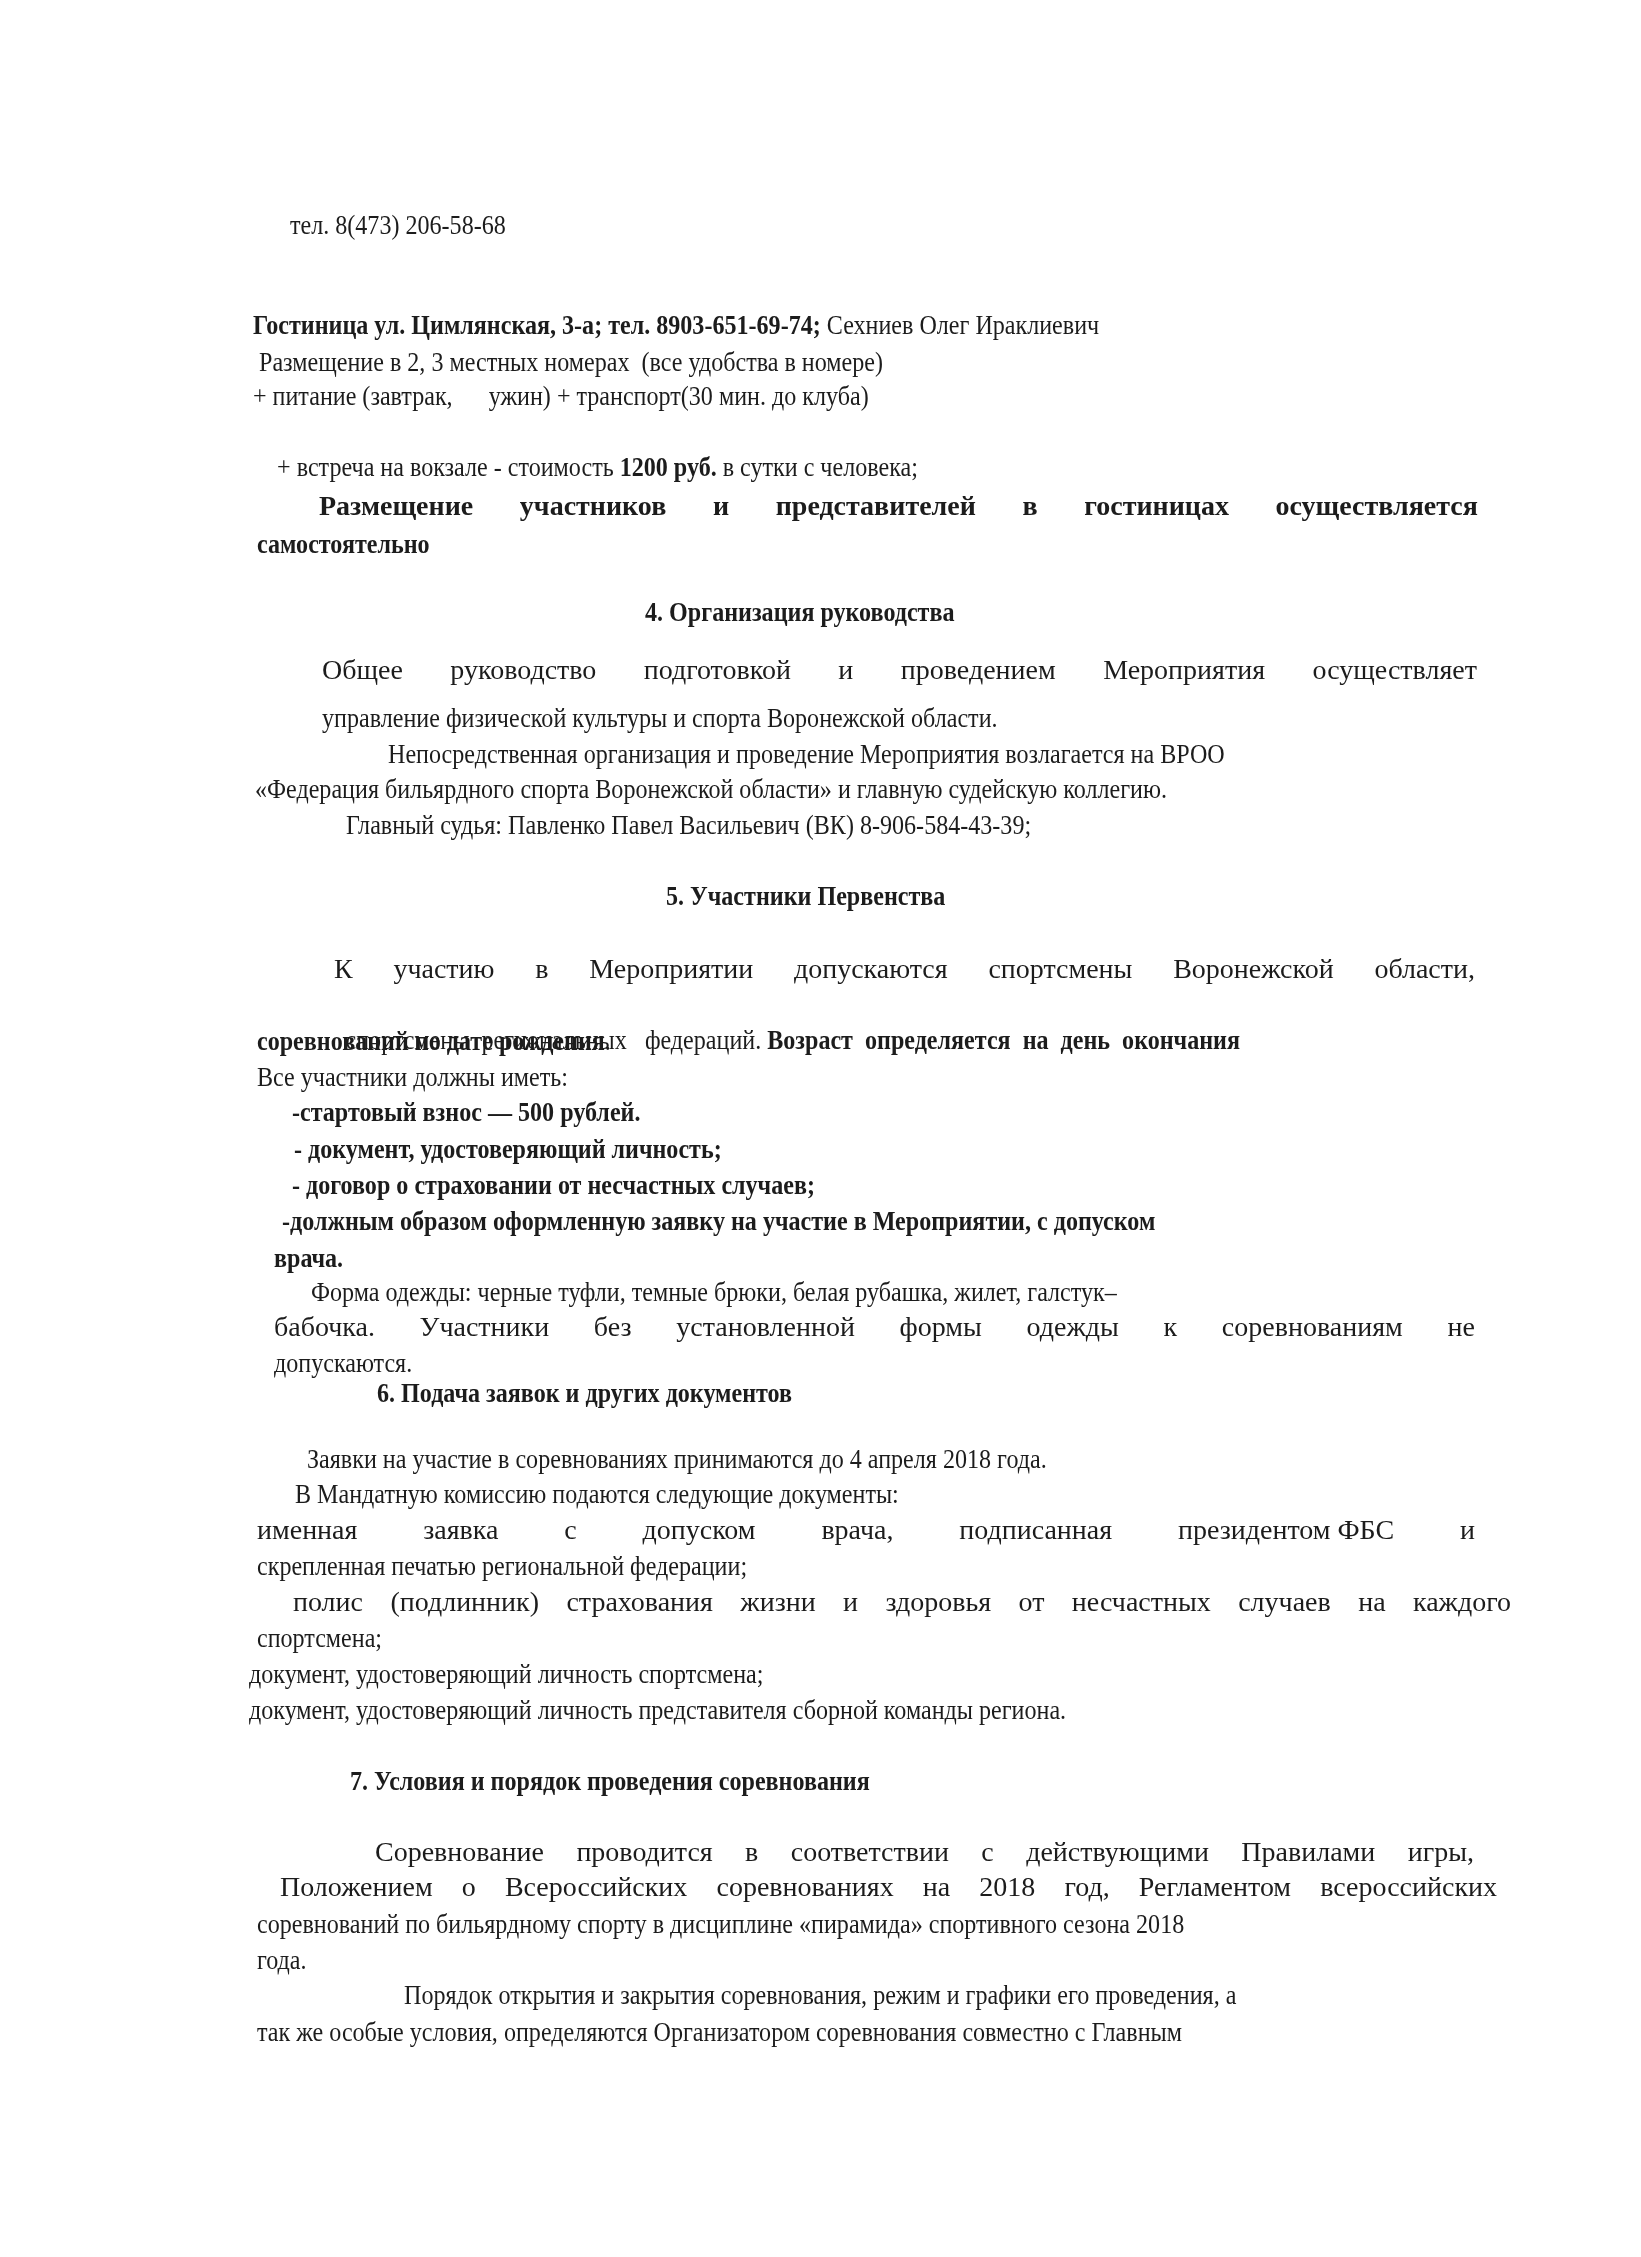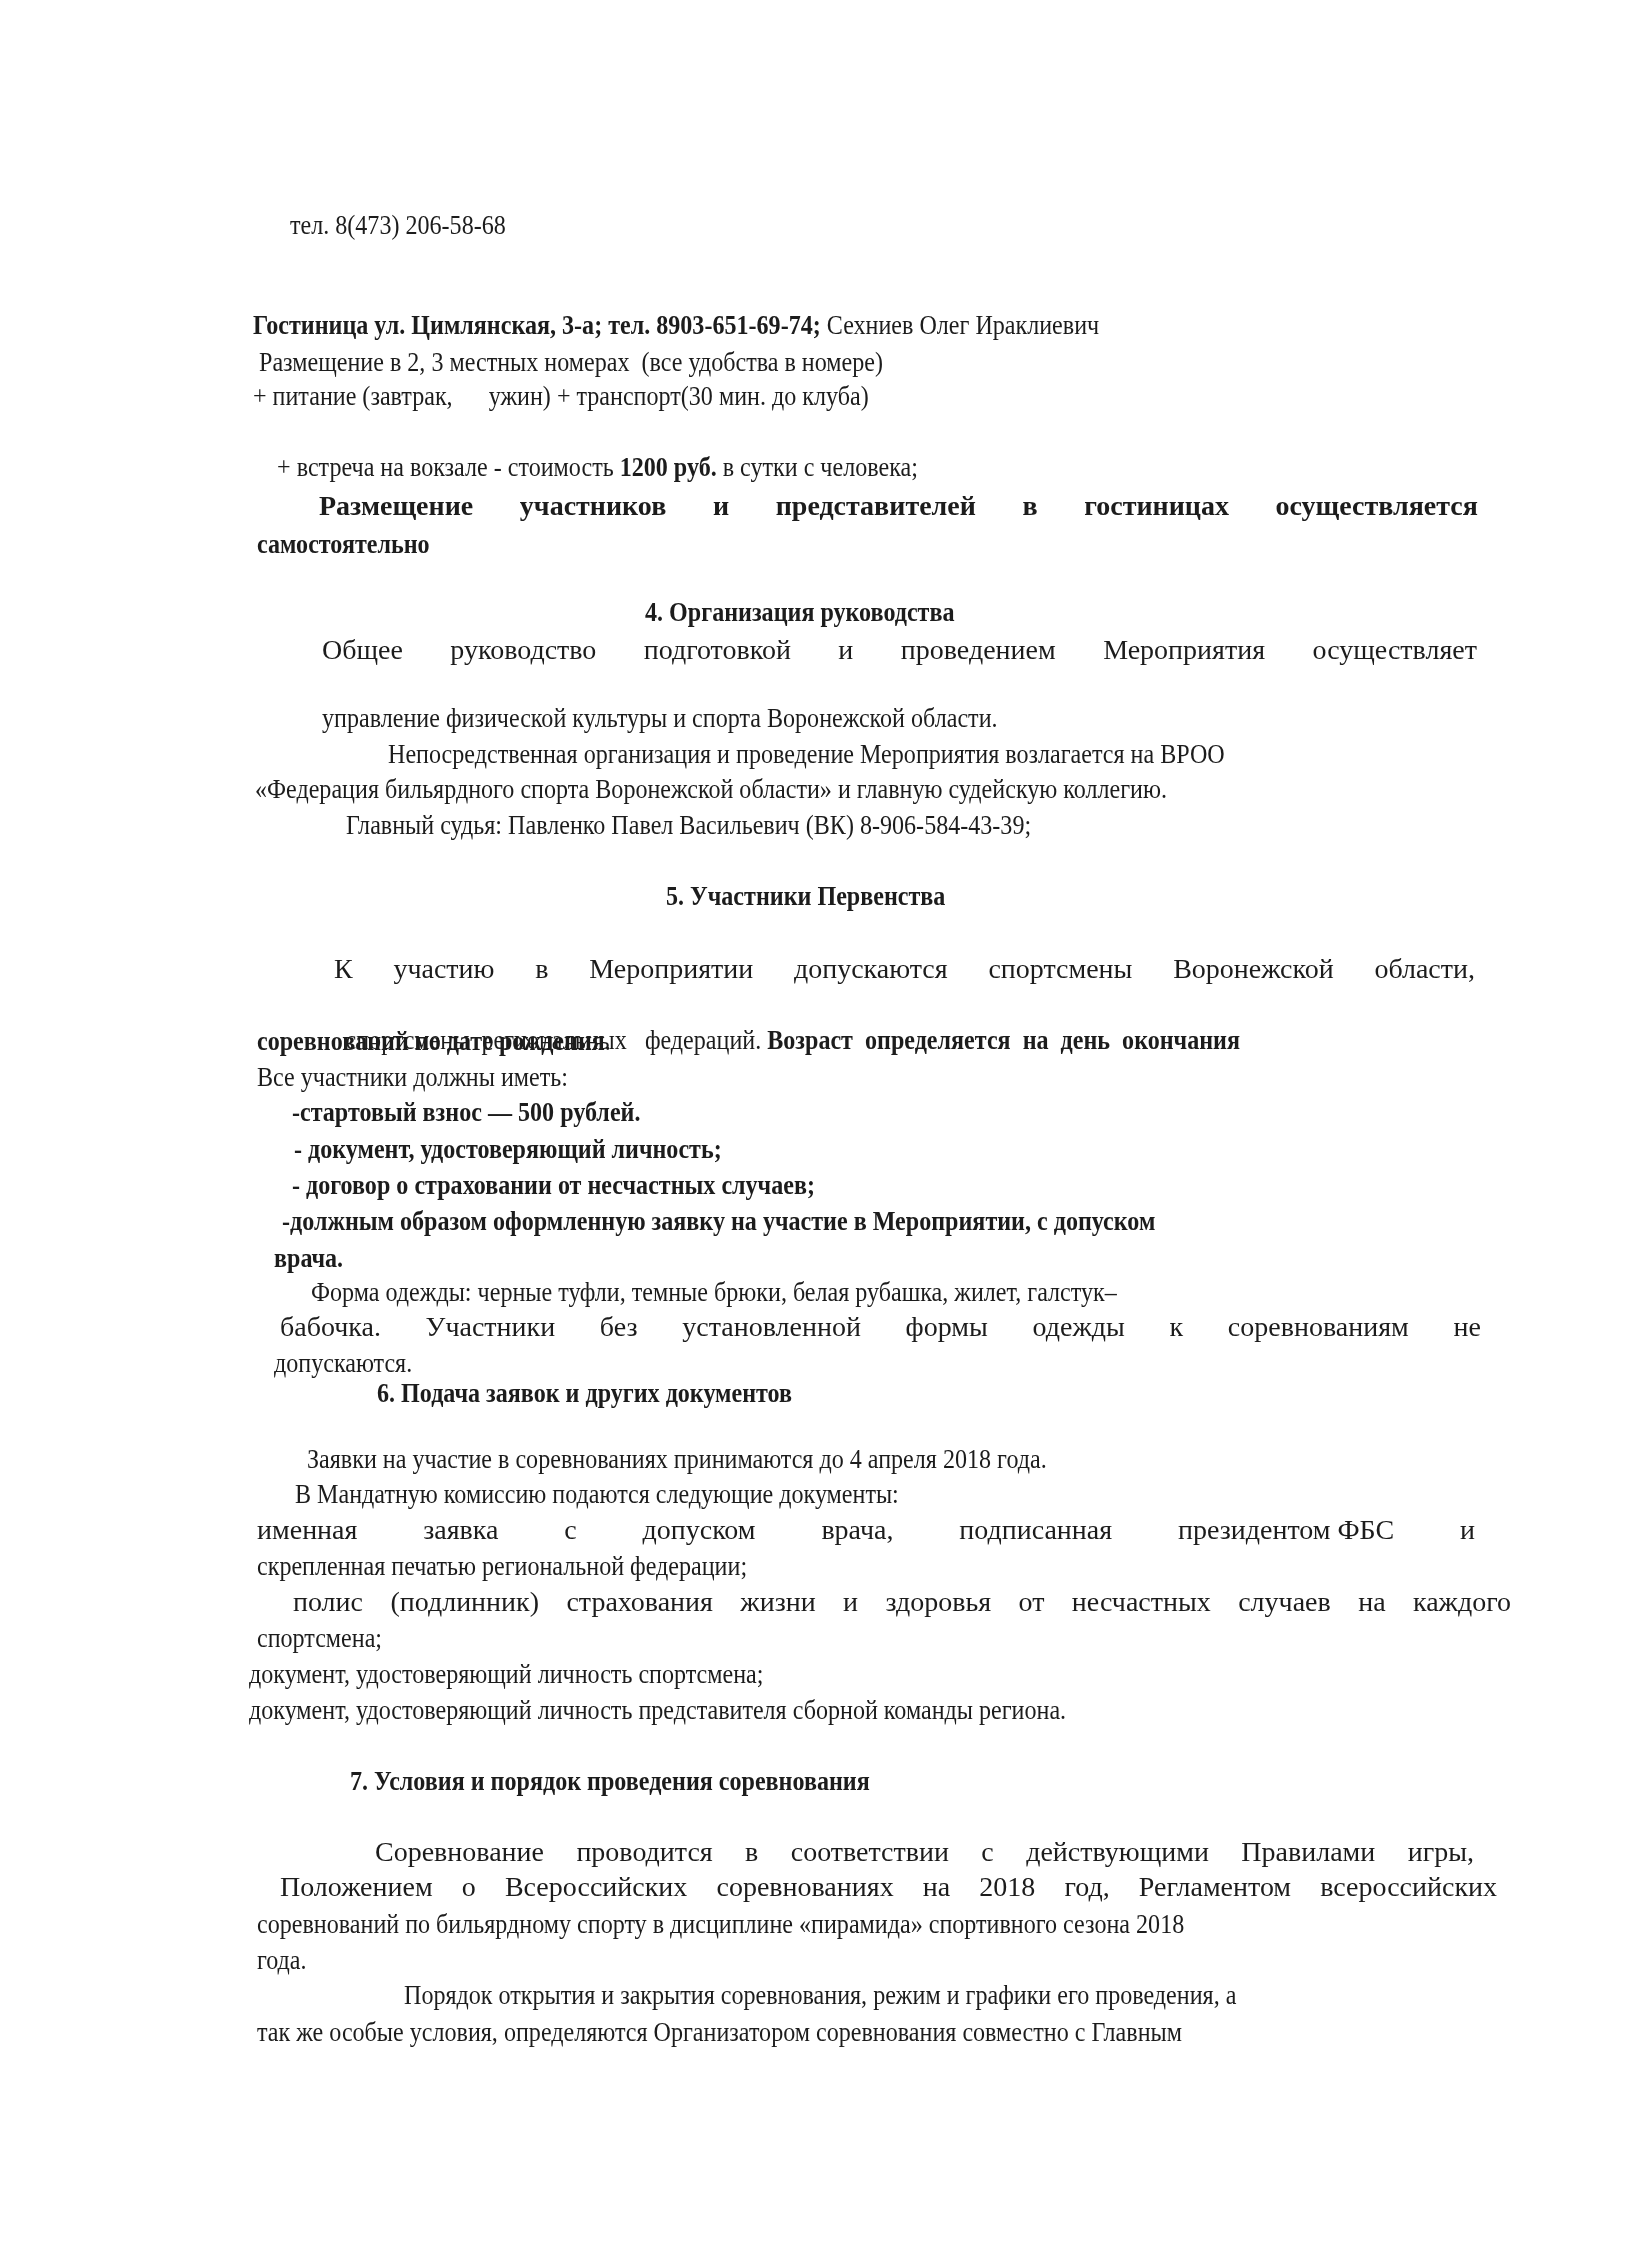--- a/index.html
+++ b/index.html
@@ -40,21 +40,21 @@
       <span>участников</span>
       <span>и</span>
       <span>представителей</span>
       <span>в</span>
       <span>гостиницах</span>
       <span>осуществляется</span>
     </div>
   <div class="ln b" style="left: 257px; top: 526px; transform: scaleX(0.86);">самостоятельно</div>
 
   <div class="ln b" style="left: 645px; top: 594px; transform: scaleX(0.86);">4.  Организация руководства</div>
-  <div class="ln just" style="left:322px; top:632px; width:1155px;">
+  <div class="ln just" style="left:322px; top:652px; width:1155px;">
       <span>Общее</span>
       <span>руководство</span>
       <span>подготовкой</span>
       <span>и</span>
       <span>проведением</span>
       <span>Мероприятия</span>
       <span>осуществляет</span>
     </div>
   <div class="ln" style="left: 322px; top: 700px; transform: scaleX(0.86);">управление физической культуры и спорта Воронежской области.</div>
   <div class="ln" style="left: 388px; top: 736px; transform: scaleX(0.86);">Непосредственная организация и проведение Мероприятия возлагается на ВРОО</div>
@@ -80,21 +80,21 @@
   </div>
   <div class="ln" style="left: 257px; top: 1059px; transform: scaleX(0.86);">Все участники должны иметь:</div>
 
   <div class="ln b" style="left: 292px; top: 1094px; transform: scaleX(0.86);">-стартовый взнос — 500 рублей.</div>
   <div class="ln b" style="left: 294px; top: 1131px; transform: scaleX(0.86);">- документ, удостоверяющий личность;</div>
   <div class="ln b" style="left: 292px; top: 1167px; transform: scaleX(0.86);">- договор о страховании от несчастных случаев;</div>
   <div class="ln b" style="left: 282px; top: 1203px; transform: scaleX(0.86);">-должным образом оформленную заявку на участие в Мероприятии, с допуском</div>
   <div class="ln b" style="left: 274px; top: 1240px; transform: scaleX(0.86);">врача.</div>
 
   <div class="ln" style="left: 311px; top: 1274px; transform: scaleX(0.86);">Форма одежды: черные туфли, темные брюки, белая рубашка, жилет, галстук–</div>
-  <div class="ln just" style="left:280px; top:1309px; width:1201px;gap:16px;">
+  <div class="ln just" style="left:274px; top:1309px; width:1201px;gap:16px;">
       <span>бабочка.</span>
       <span>Участники</span>
       <span>без</span>
       <span>установленной</span>
       <span>формы</span>
       <span>одежды</span>
       <span>к</span>
       <span>соревнованиям</span>
       <span>не</span>
     </div>

